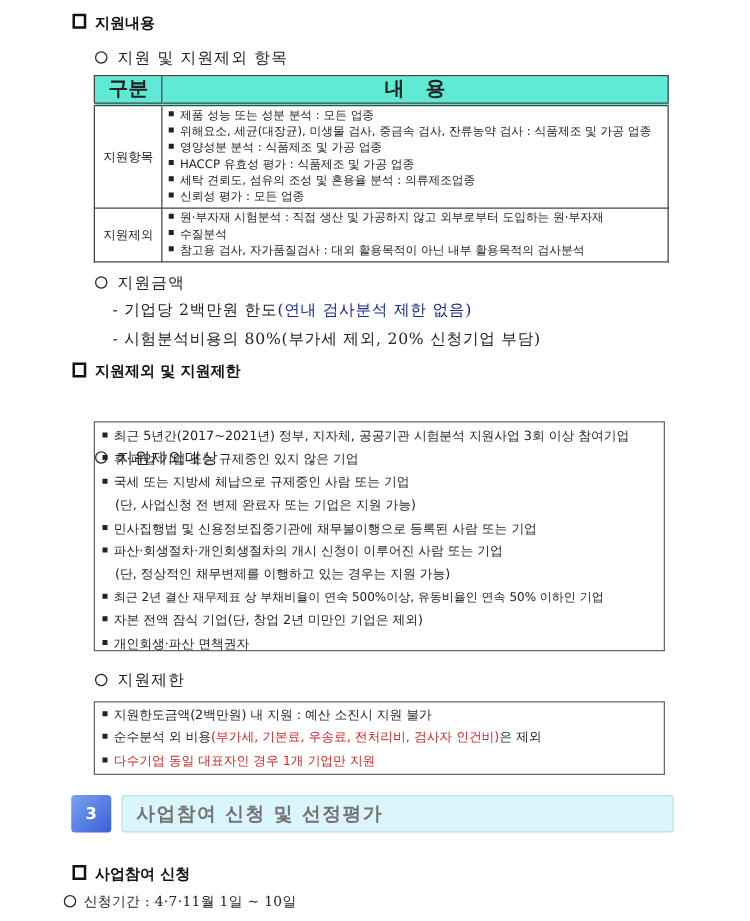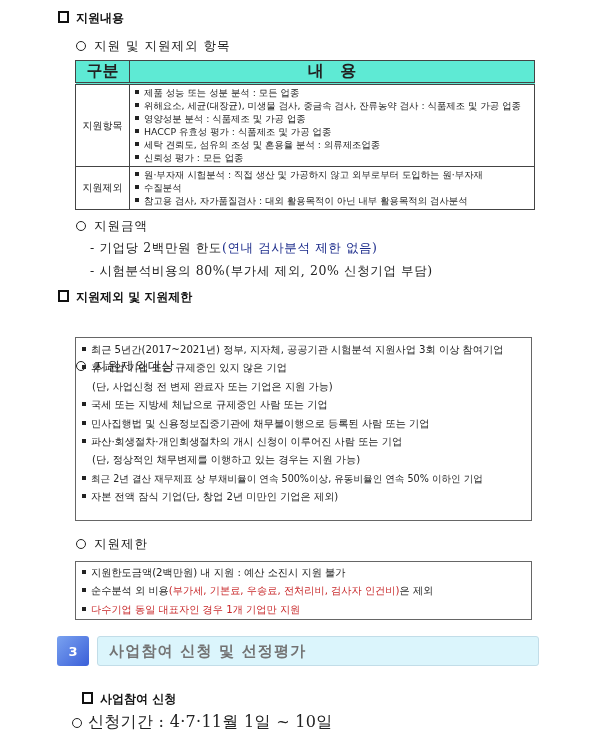--- a/index.html
+++ b/index.html
@@ -91,43 +91,44 @@
   <span class="box"></span><span>지원제외 및 지원제한</span>
 </div>
 
 <div class="h2" style="top:317px;margin-top:41px;">
   <span class="circ"></span><span>지원제외대상</span>
 </div>
 
 <div class="box-list" style="top:337px; height:184px;">
   <div class="li"><span class="bul"></span><span>최근 5년간(2017~2021년) 정부, 지자체, 공공기관 시험분석 지원사업 3회 이상 참여기업</span></div>
   <div class="li"><span class="bul"></span><span>휴·폐업 기업 또는 규제중인 있지 않은 기업</span></div>
+  <div class="li"><span class="bul"></span><span>국세 또는 지방세 체납으로 규제중인 사람 또는 기업</span></div>
   <div class="li sub"><span>(단, 사업신청 전 변제 완료자 또는 기업은 지원 가능)</span></div>
-  <div class="li"><span class="bul"></span><span>국세 또는 지방세 체납으로 규제중인 사람 또는 기업</span></div>
   <div class="li"><span class="bul"></span><span>민사집행법 및 신용정보집중기관에 채무불이행으로 등록된 사람 또는 기업</span></div>
   <div class="li"><span class="bul"></span><span>파산·회생절차·개인회생절차의 개시 신청이 이루어진 사람 또는 기업</span></div>
   <div class="li sub"><span>(단, 정상적인 채무변제를 이행하고 있는 경우는 지원 가능)</span></div>
   <div class="li"><span class="bul"></span><span style="font-size:9.6px;">최근 2년 결산 재무제표 상 부채비율이 연속 500%이상, 유동비율인 연속 50% 이하인 기업</span></div>
   <div class="li"><span class="bul"></span><span>자본 전액 잠식 기업(단, 창업 2년 미만인 기업은 제외)</span></div>
+  <div class="li"><span class="bul"></span><span>개인회생·파산 면책권자</span></div>
 </div>
 
 <div class="h2" style="top:536px;">
   <span class="circ"></span><span>지원제한</span>
 </div>
 
 <div class="box-list" style="top:561px; height:59px; padding-top:2px;">
   <div class="li"><span class="bul"></span><span>지원한도금액(2백만원) 내 지원 : 예산 소진시 지원 불가</span></div>
   <div class="li"><span class="bul"></span><span>순수분석 외 비용</span><span class="red">(부가세, 기본료, 우송료, 전처리비, 검사자 인건비)</span><span>은 제외</span></div>
   <div class="li"><span class="bul"></span><span class="red">다수기업 동일 대표자인 경우 1개 기업만 지원</span></div>
 </div>
 
 <div class="sec-num">3</div>
 <div class="sec-bar">
   <span>사업참여 신청 및 선정평가</span>
 </div>
 
-<div class="h1" style="top:689px;margin-left:24px;">
+<div class="h1" style="top:689px;">
   <span class="box"></span><span>사업참여 신청</span>
 </div>
 
-<div class="h2" style="top:714px; left:72px; font-size:16px; letter-spacing:0.3px;">
+<div class="h2" style="top:714px; left:51px; font-size:11px; letter-spacing:0.3px;">
   <span class="circ" style="margin-right:6px;"></span><span>신청기간 : 4·7·11월 1일 ~ 10일</span>
 </div>
 
 </body></html>

